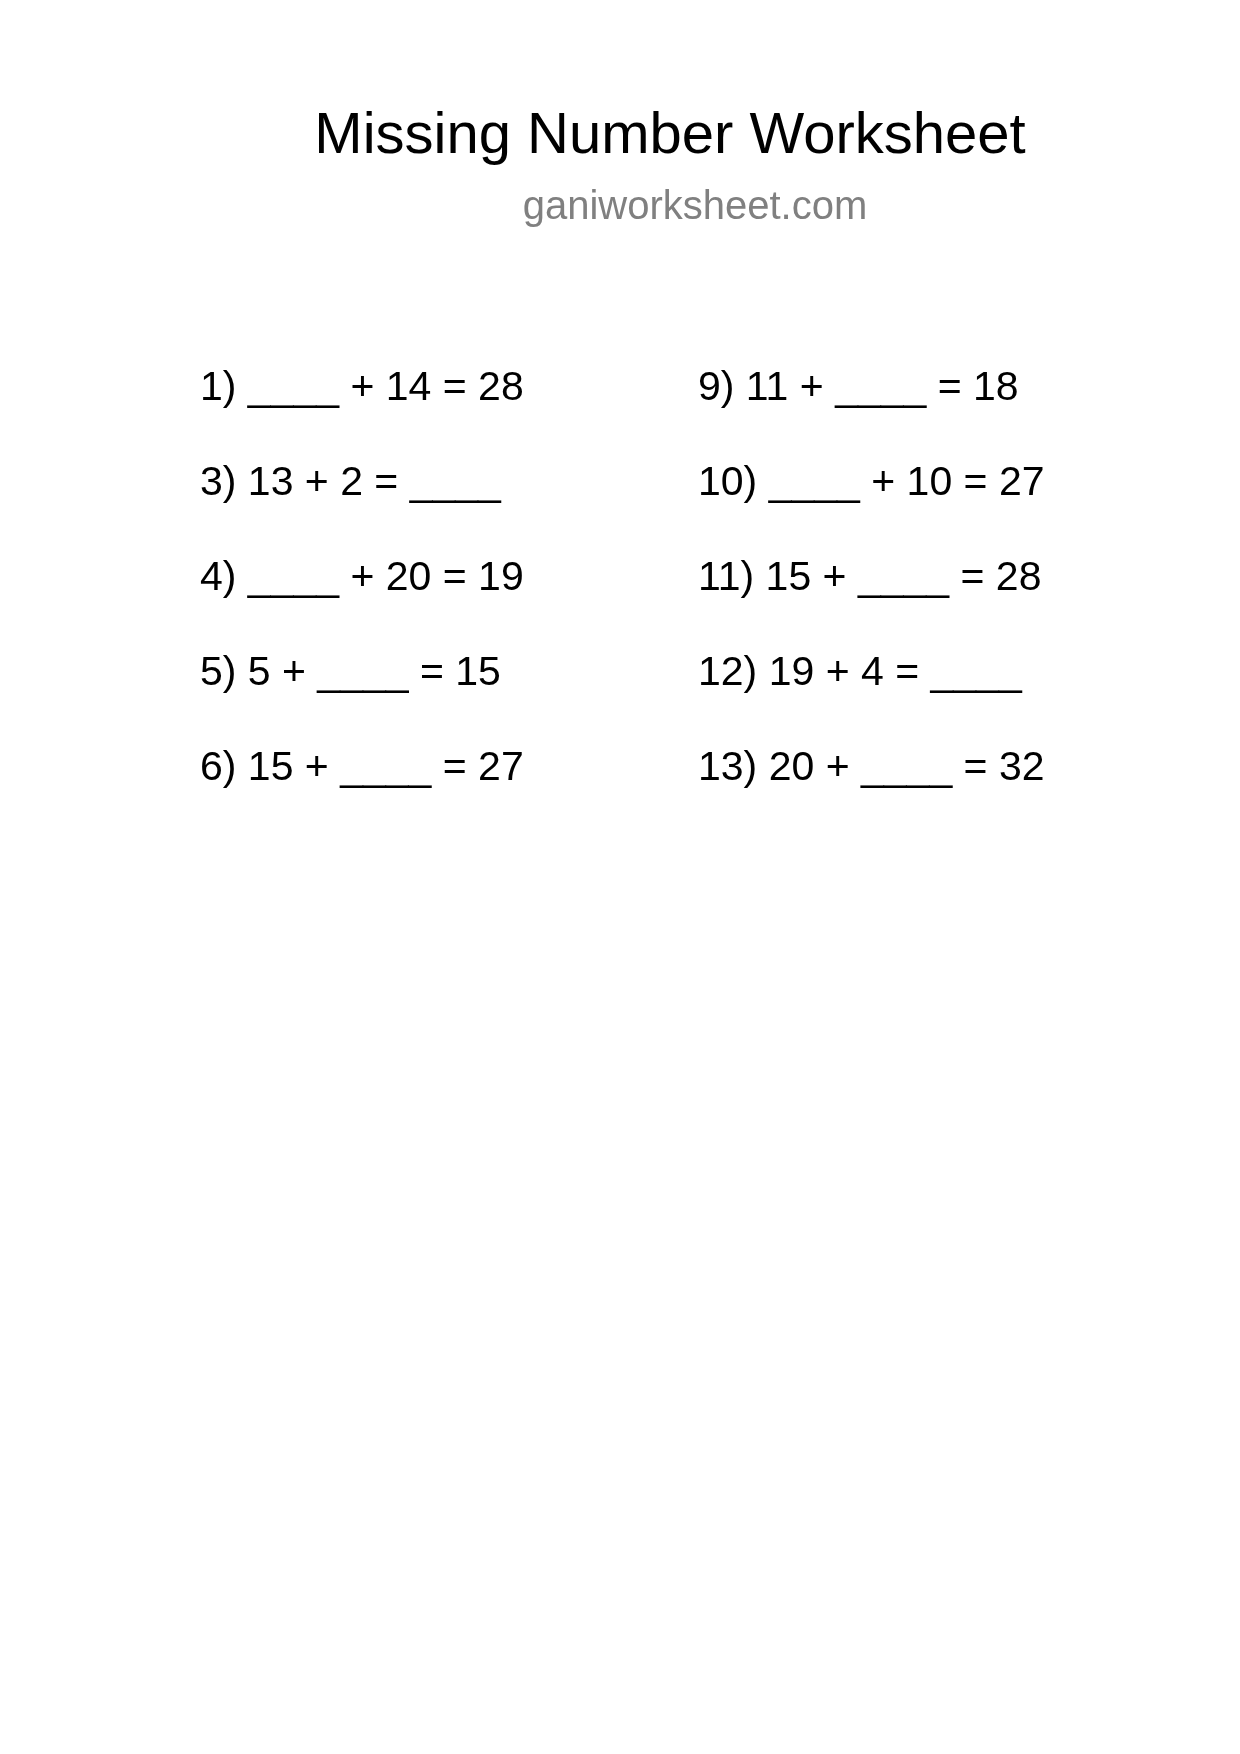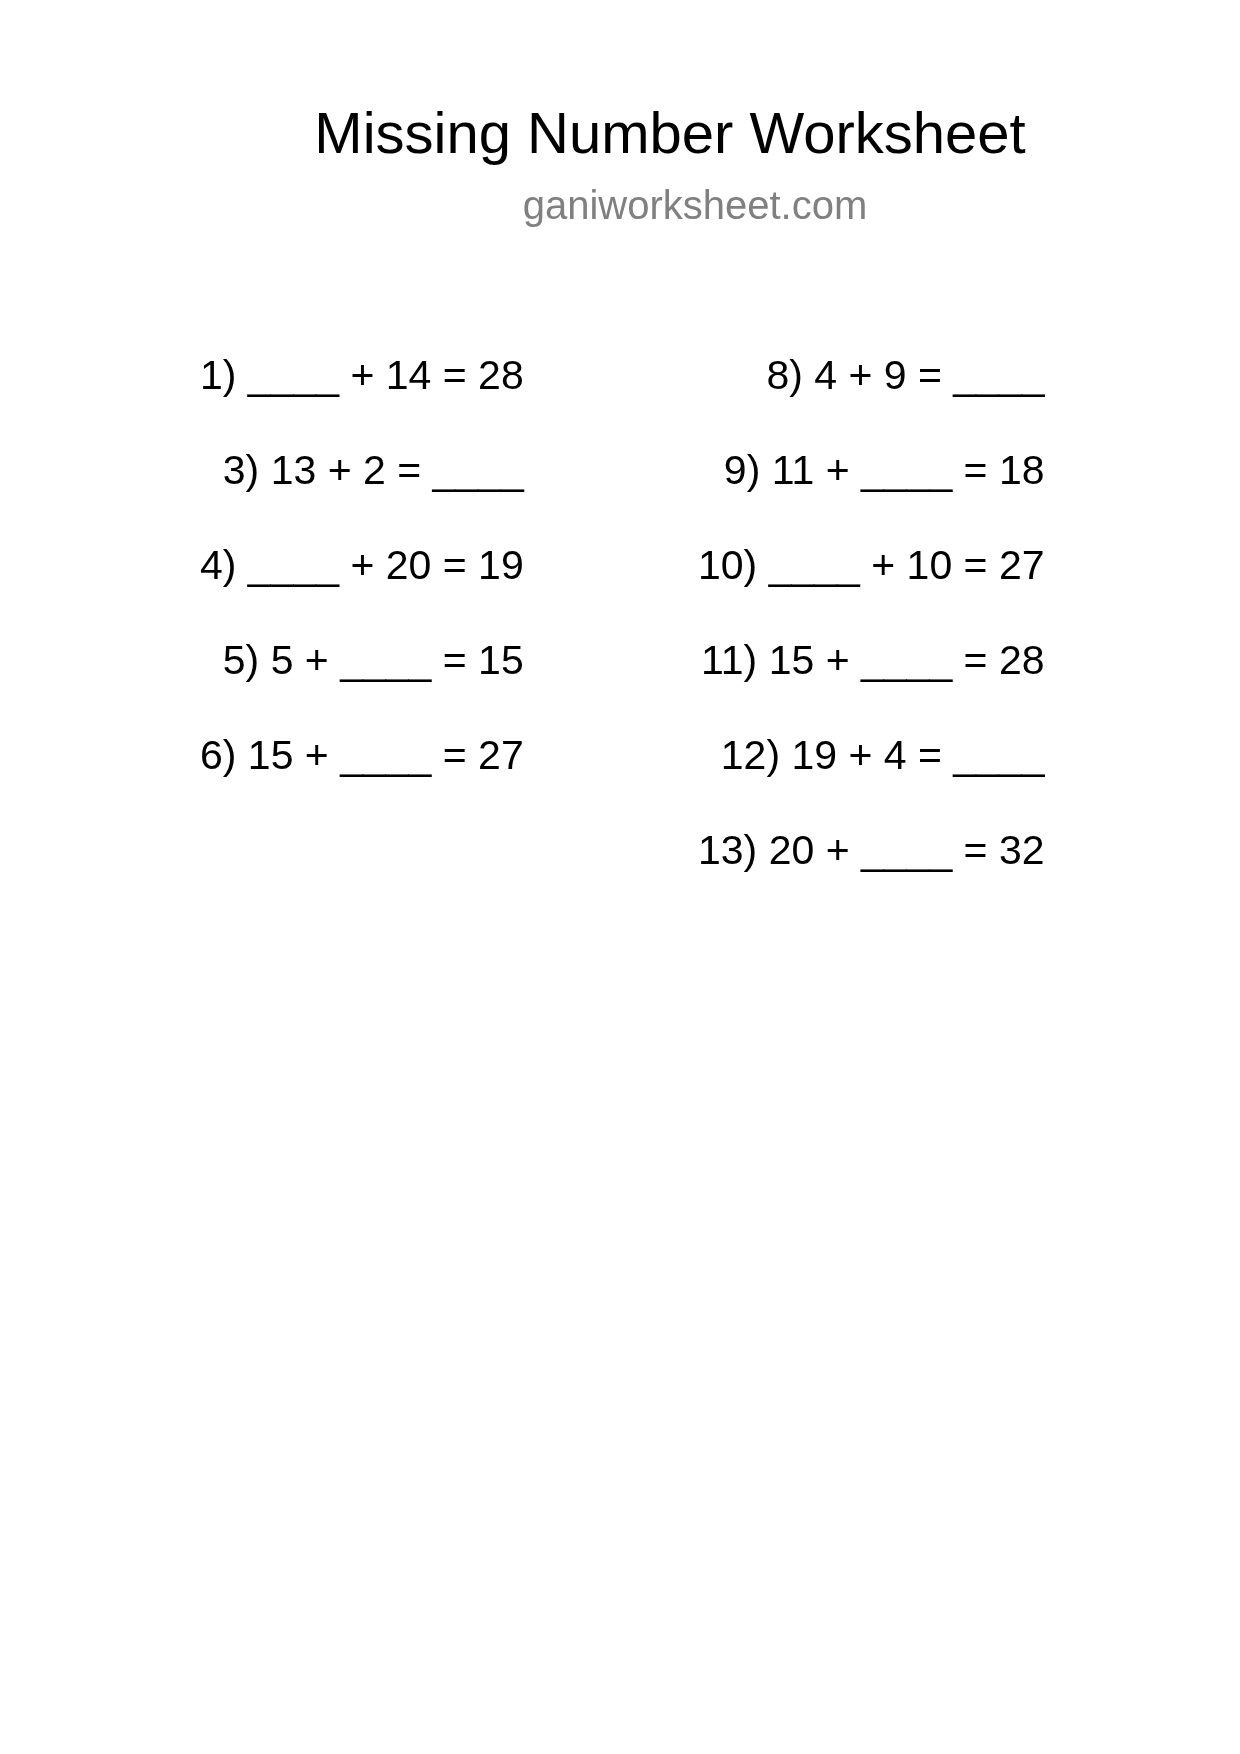--- a/index.html
+++ b/index.html
@@ -2,39 +2,38 @@
 <html><head>
   <meta charset="utf-8">
   <style>
     html, body { margin: 0; padding: 0; background: #ffffff; }
     body { width: 1240px; height: 1754px; position: relative; overflow: hidden;
            font-family: "Liberation Sans", sans-serif; color: #000; }
     .title { position: absolute; left: 0; width: 1340px; top: 98px; text-align: center;
              font-size: 58px; line-height: 70px; color: #000; }
     .subtitle { position: absolute; left: 0; width: 1390px; top: 180px; text-align: center;
                 font-size: 40px; line-height: 50px; color: #808080; }
-    .col { position: absolute; top: 345px; text-align: right; }
+    .col { position: absolute; top: 356px; }
     .col.left { left: 200px; }
     .col.right { left: 698px; }
     .problem { height: 95px; font-size: 41px; line-height: 60px; white-space: pre; }
   </style>
 </head>
 <body>
 
 <div class="title">Missing Number Worksheet</div>
 <div class="subtitle">ganiworksheet.com</div>
 
 <div class="col left">
   <div class="problem">1) ____ + 14 = 28</div>
   <div class="problem">3) 13 + 2 = ____</div>
   <div class="problem">4) ____ + 20 = 19</div>
   <div class="problem">5) 5 + ____ = 15</div>
   <div class="problem">6) 15 + ____ = 27</div>
 </div>
 
 <div class="col right">
-  <div class="problem">8) 4 + 9 = ____</div>
   <div class="problem">9) 11 + ____ = 18</div>
   <div class="problem">10) ____ + 10 = 27</div>
   <div class="problem">11) 15 + ____ = 28</div>
   <div class="problem">12) 19 + 4 = ____</div>
   <div class="problem">13) 20 + ____ = 32</div>
 </div>
 
 </body></html>

